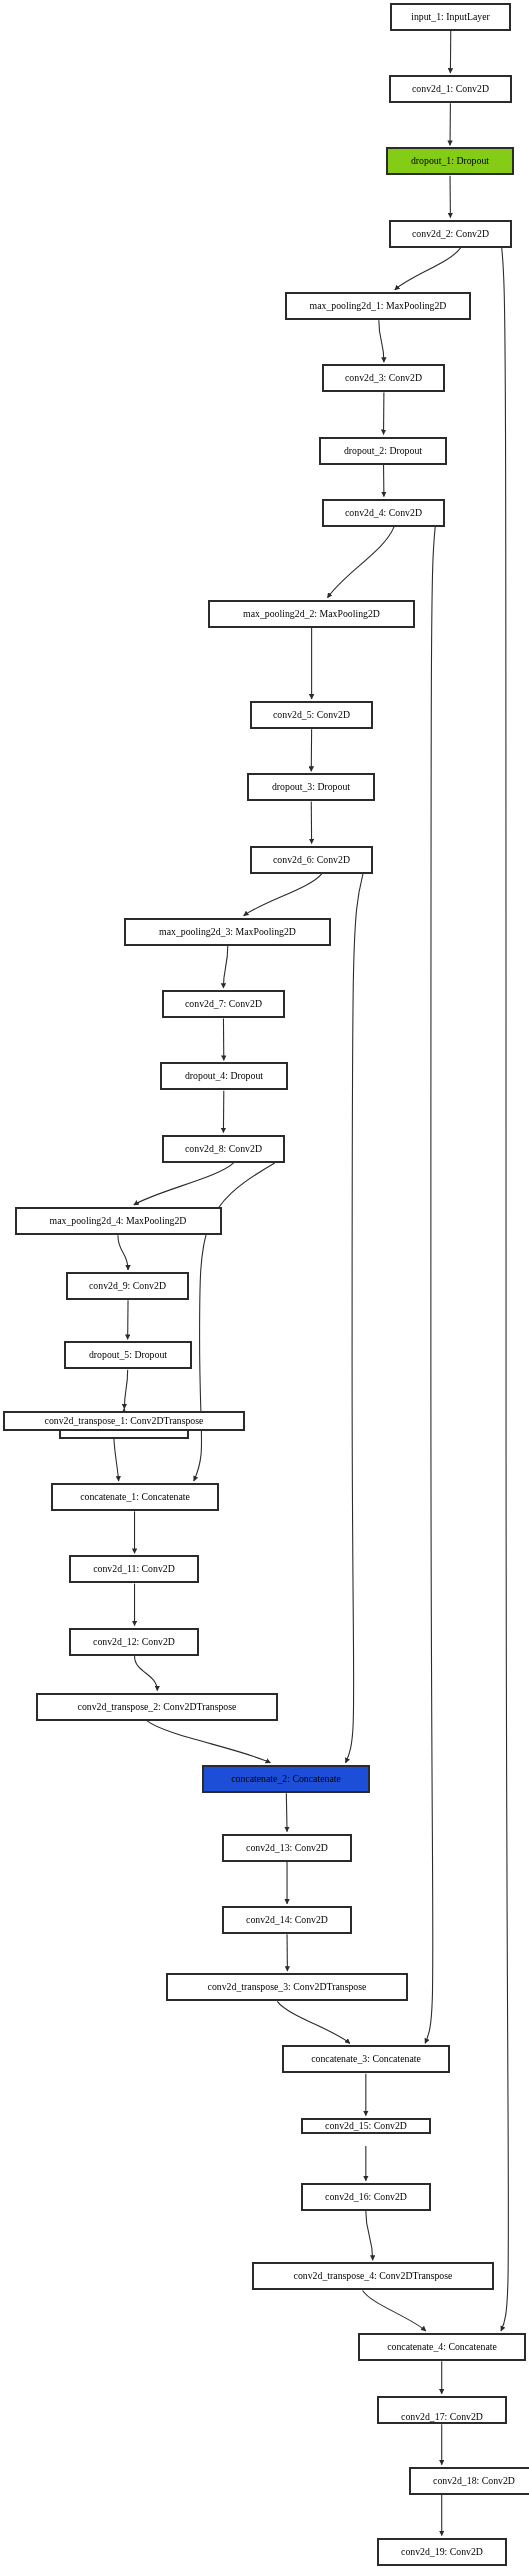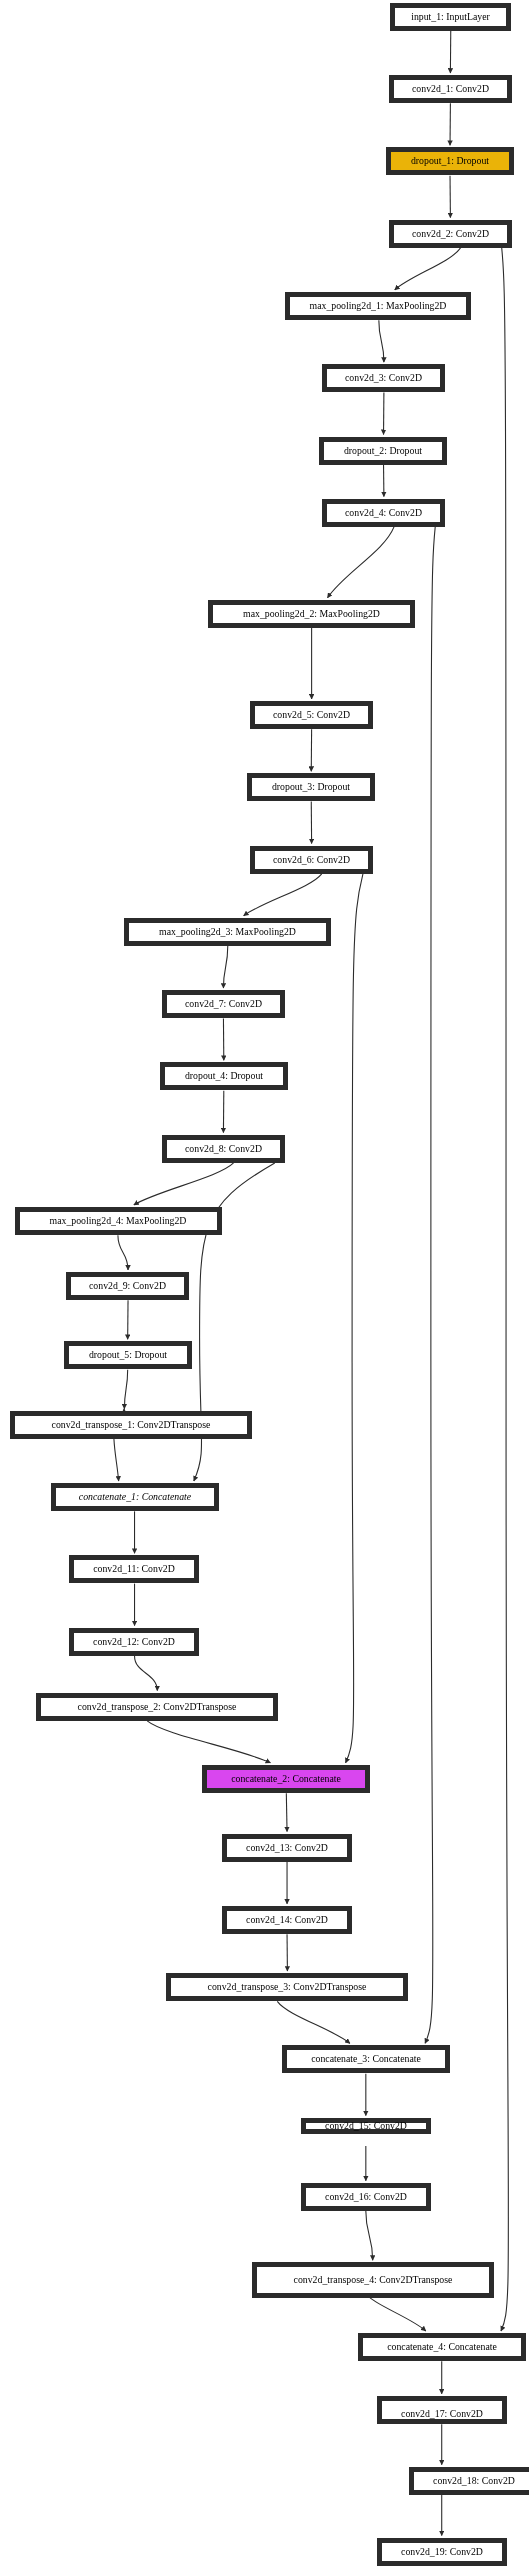--- a/index.html
+++ b/index.html
@@ -22,21 +22,21 @@
     left: 0;
     top: 0;
     width: 530px;
     height: 2576px;
     pointer-events: none;
   }
   .node {
     position: absolute;
     box-sizing: border-box;
     background: #ffffff;
-    border: 5px solid #737373;
+    border: 2px solid #737373;
     display: flex;
     align-items: center;
     justify-content: center;
     z-index: 2;
   }
   .node-label {
     font-family: "Liberation Serif", "DejaVu Serif", serif;
     font-size: 9.8px;
     line-height: 1;
     color: #000000;
@@ -94,21 +94,21 @@
       <path d="M 611 3267 L 611 3312" fill="none" stroke="#2b2b2b" stroke-width="1.5" marker-end="url(#arrow)"></path>
       <path d="M 611 3354 L 611 3410" fill="none" stroke="#2b2b2b" stroke-width="1.5" marker-end="url(#arrow)"></path>
       <path d="M 611 3452 L 611 3508" fill="none" stroke="#2b2b2b" stroke-width="1.5" marker-end="url(#arrow)"></path>
     </svg>
 <div class="node" style="left: 390px; top: 2.9px; width: 121px; height: 28px; border-color: rgb(43, 43, 43); background: rgb(255, 255, 255);">
       <span class="node-label">input_1: InputLayer</span>
     </div>
     <div class="node" style="left: 389px; top: 75px; width: 123px; height: 28px; border-color: rgb(43, 43, 43); background: rgb(255, 255, 255);">
       <span class="node-label">conv2d_1: Conv2D</span>
     </div>
-    <div class="node" style="left: 386px; top: 147px; width: 128px; height: 28px; border-color: rgb(43, 43, 43); background: #eab308;">
+    <div class="node" style="left: 386px; top: 147px; width: 128px; height: 28px; border-color: rgb(43, 43, 43); background: #84cc16;">
       <span class="node-label">dropout_1: Dropout</span>
     </div>
     <div class="node" style="left: 389px; top: 220px; width: 123px; height: 28px; border-color: rgb(43, 43, 43); background: rgb(255, 255, 255);">
       <span class="node-label">conv2d_2: Conv2D</span>
     </div>
     <div class="node" style="left: 285px; top: 292px; width: 186px; height: 28px; border-color: rgb(43, 43, 43); background: rgb(255, 255, 255);">
       <span class="node-label">max_pooling2d_1: MaxPooling2D</span>
     </div>
     <div class="node" style="left: 322px; top: 364px; width: 123px; height: 28px; border-color: rgb(43, 43, 43); background: rgb(255, 255, 255);">
       <span class="node-label">conv2d_3: Conv2D</span>
@@ -148,57 +148,57 @@
     </div>
     <div class="node" style="left: 66px; top: 1272px; width: 123px; height: 28px; border-color: rgb(43, 43, 43); background: rgb(255, 255, 255);">
       <span class="node-label">conv2d_9: Conv2D</span>
     </div>
     <div class="node" style="left: 64px; top: 1341px; width: 128px; height: 28px; border-color: rgb(43, 43, 43); background: rgb(255, 255, 255);">
       <span class="node-label">dropout_5: Dropout</span>
     </div>
     <div class="node" style="left: 59px; top: 1411px; width: 130px; height: 28px; border-color: rgb(43, 43, 43); background: rgb(255, 255, 255);">
       <span class="node-label">conv2d_10: Conv2D</span>
     </div>
-    <div class="node" style="left: 10px; top: 1411px; width: 242px; height: 28px; border-color: rgb(43, 43, 43); background: rgb(255, 255, 255); justify-content: center;">
+    <div class="node" style="left: 3px; top: 1411px; width: 242px; height: 20px; border-color: rgb(43, 43, 43); background: rgb(255, 255, 255); justify-content: center;">
       <span class="node-label">conv2d_transpose_1: Conv2DTranspose</span>
     </div>
-    <div class="node" style="left: 51px; top: 1483px; width: 168px; height: 28px; border-color: rgb(43, 43, 43); background: rgb(255, 255, 255); font-style: italic;">
+    <div class="node" style="left: 51px; top: 1483px; width: 168px; height: 28px; border-color: rgb(43, 43, 43); background: rgb(255, 255, 255);">
       <span class="node-label">concatenate_1: Concatenate</span>
     </div>
     <div class="node" style="left: 69px; top: 1555px; width: 130px; height: 28px; border-color: rgb(43, 43, 43); background: rgb(255, 255, 255);">
       <span class="node-label">conv2d_11: Conv2D</span>
     </div>
     <div class="node" style="left: 69px; top: 1628px; width: 130px; height: 28px; border-color: rgb(43, 43, 43); background: rgb(255, 255, 255);">
       <span class="node-label">conv2d_12: Conv2D</span>
     </div>
     <div class="node" style="left: 36px; top: 1693px; width: 242px; height: 28px; border-color: rgb(43, 43, 43); background: rgb(255, 255, 255);">
       <span class="node-label">conv2d_transpose_2: Conv2DTranspose</span>
     </div>
-    <div class="node" style="left: 202px; top: 1765px; width: 168px; height: 28px; border-color: rgb(43, 43, 43); background: #d946ef;">
+    <div class="node" style="left: 202px; top: 1765px; width: 168px; height: 28px; border-color: rgb(43, 43, 43); background: #1d4ed8;">
       <span class="node-label">concatenate_2: Concatenate</span>
     </div>
     <div class="node" style="left: 222px; top: 1834px; width: 130px; height: 28px; border-color: rgb(43, 43, 43); background: rgb(255, 255, 255);">
       <span class="node-label">conv2d_13: Conv2D</span>
     </div>
     <div class="node" style="left: 222px; top: 1906px; width: 130px; height: 28px; border-color: rgb(43, 43, 43); background: rgb(255, 255, 255);">
       <span class="node-label">conv2d_14: Conv2D</span>
     </div>
     <div class="node" style="left: 166px; top: 1973px; width: 242px; height: 28px; border-color: rgb(43, 43, 43); background: rgb(255, 255, 255);">
       <span class="node-label">conv2d_transpose_3: Conv2DTranspose</span>
     </div>
     <div class="node" style="left: 282px; top: 2045px; width: 168px; height: 28px; border-color: rgb(43, 43, 43); background: rgb(255, 255, 255);">
       <span class="node-label">concatenate_3: Concatenate</span>
     </div>
     <div class="node" style="left: 301px; top: 2118px; width: 130px; height: 16px; border-color: rgb(43, 43, 43); background: rgb(255, 255, 255);">
       <span class="node-label">conv2d_15: Conv2D</span>
     </div>
     <div class="node" style="left: 301px; top: 2183px; width: 130px; height: 28px; border-color: rgb(43, 43, 43); background: rgb(255, 255, 255);">
       <span class="node-label">conv2d_16: Conv2D</span>
     </div>
-    <div class="node" style="left: 252px; top: 2262px; width: 242px; height: 36px; border-color: rgb(43, 43, 43); background: rgb(255, 255, 255);">
+    <div class="node" style="left: 252px; top: 2262px; width: 242px; height: 28px; border-color: rgb(43, 43, 43); background: rgb(255, 255, 255);">
       <span class="node-label">conv2d_transpose_4: Conv2DTranspose</span>
     </div>
     <div class="node" style="left: 358px; top: 2333px; width: 168px; height: 28px; border-color: rgb(43, 43, 43); background: rgb(255, 255, 255);">
       <span class="node-label">concatenate_4: Concatenate</span>
     </div>
     <div class="node" style="left: 377px; top: 2396px; width: 130px; height: 28px; border-color: rgb(43, 43, 43); background: rgb(255, 255, 255); align-items: flex-end;">
       <span class="node-label">conv2d_17: Conv2D</span>
     </div>
     <div class="node" style="left: 377px; top: 2467px; width: 130px; height: 28px; border-color: rgb(43, 43, 43); background: rgb(255, 255, 255); margin-left: 32px;">
       <span class="node-label">conv2d_18: Conv2D</span>

